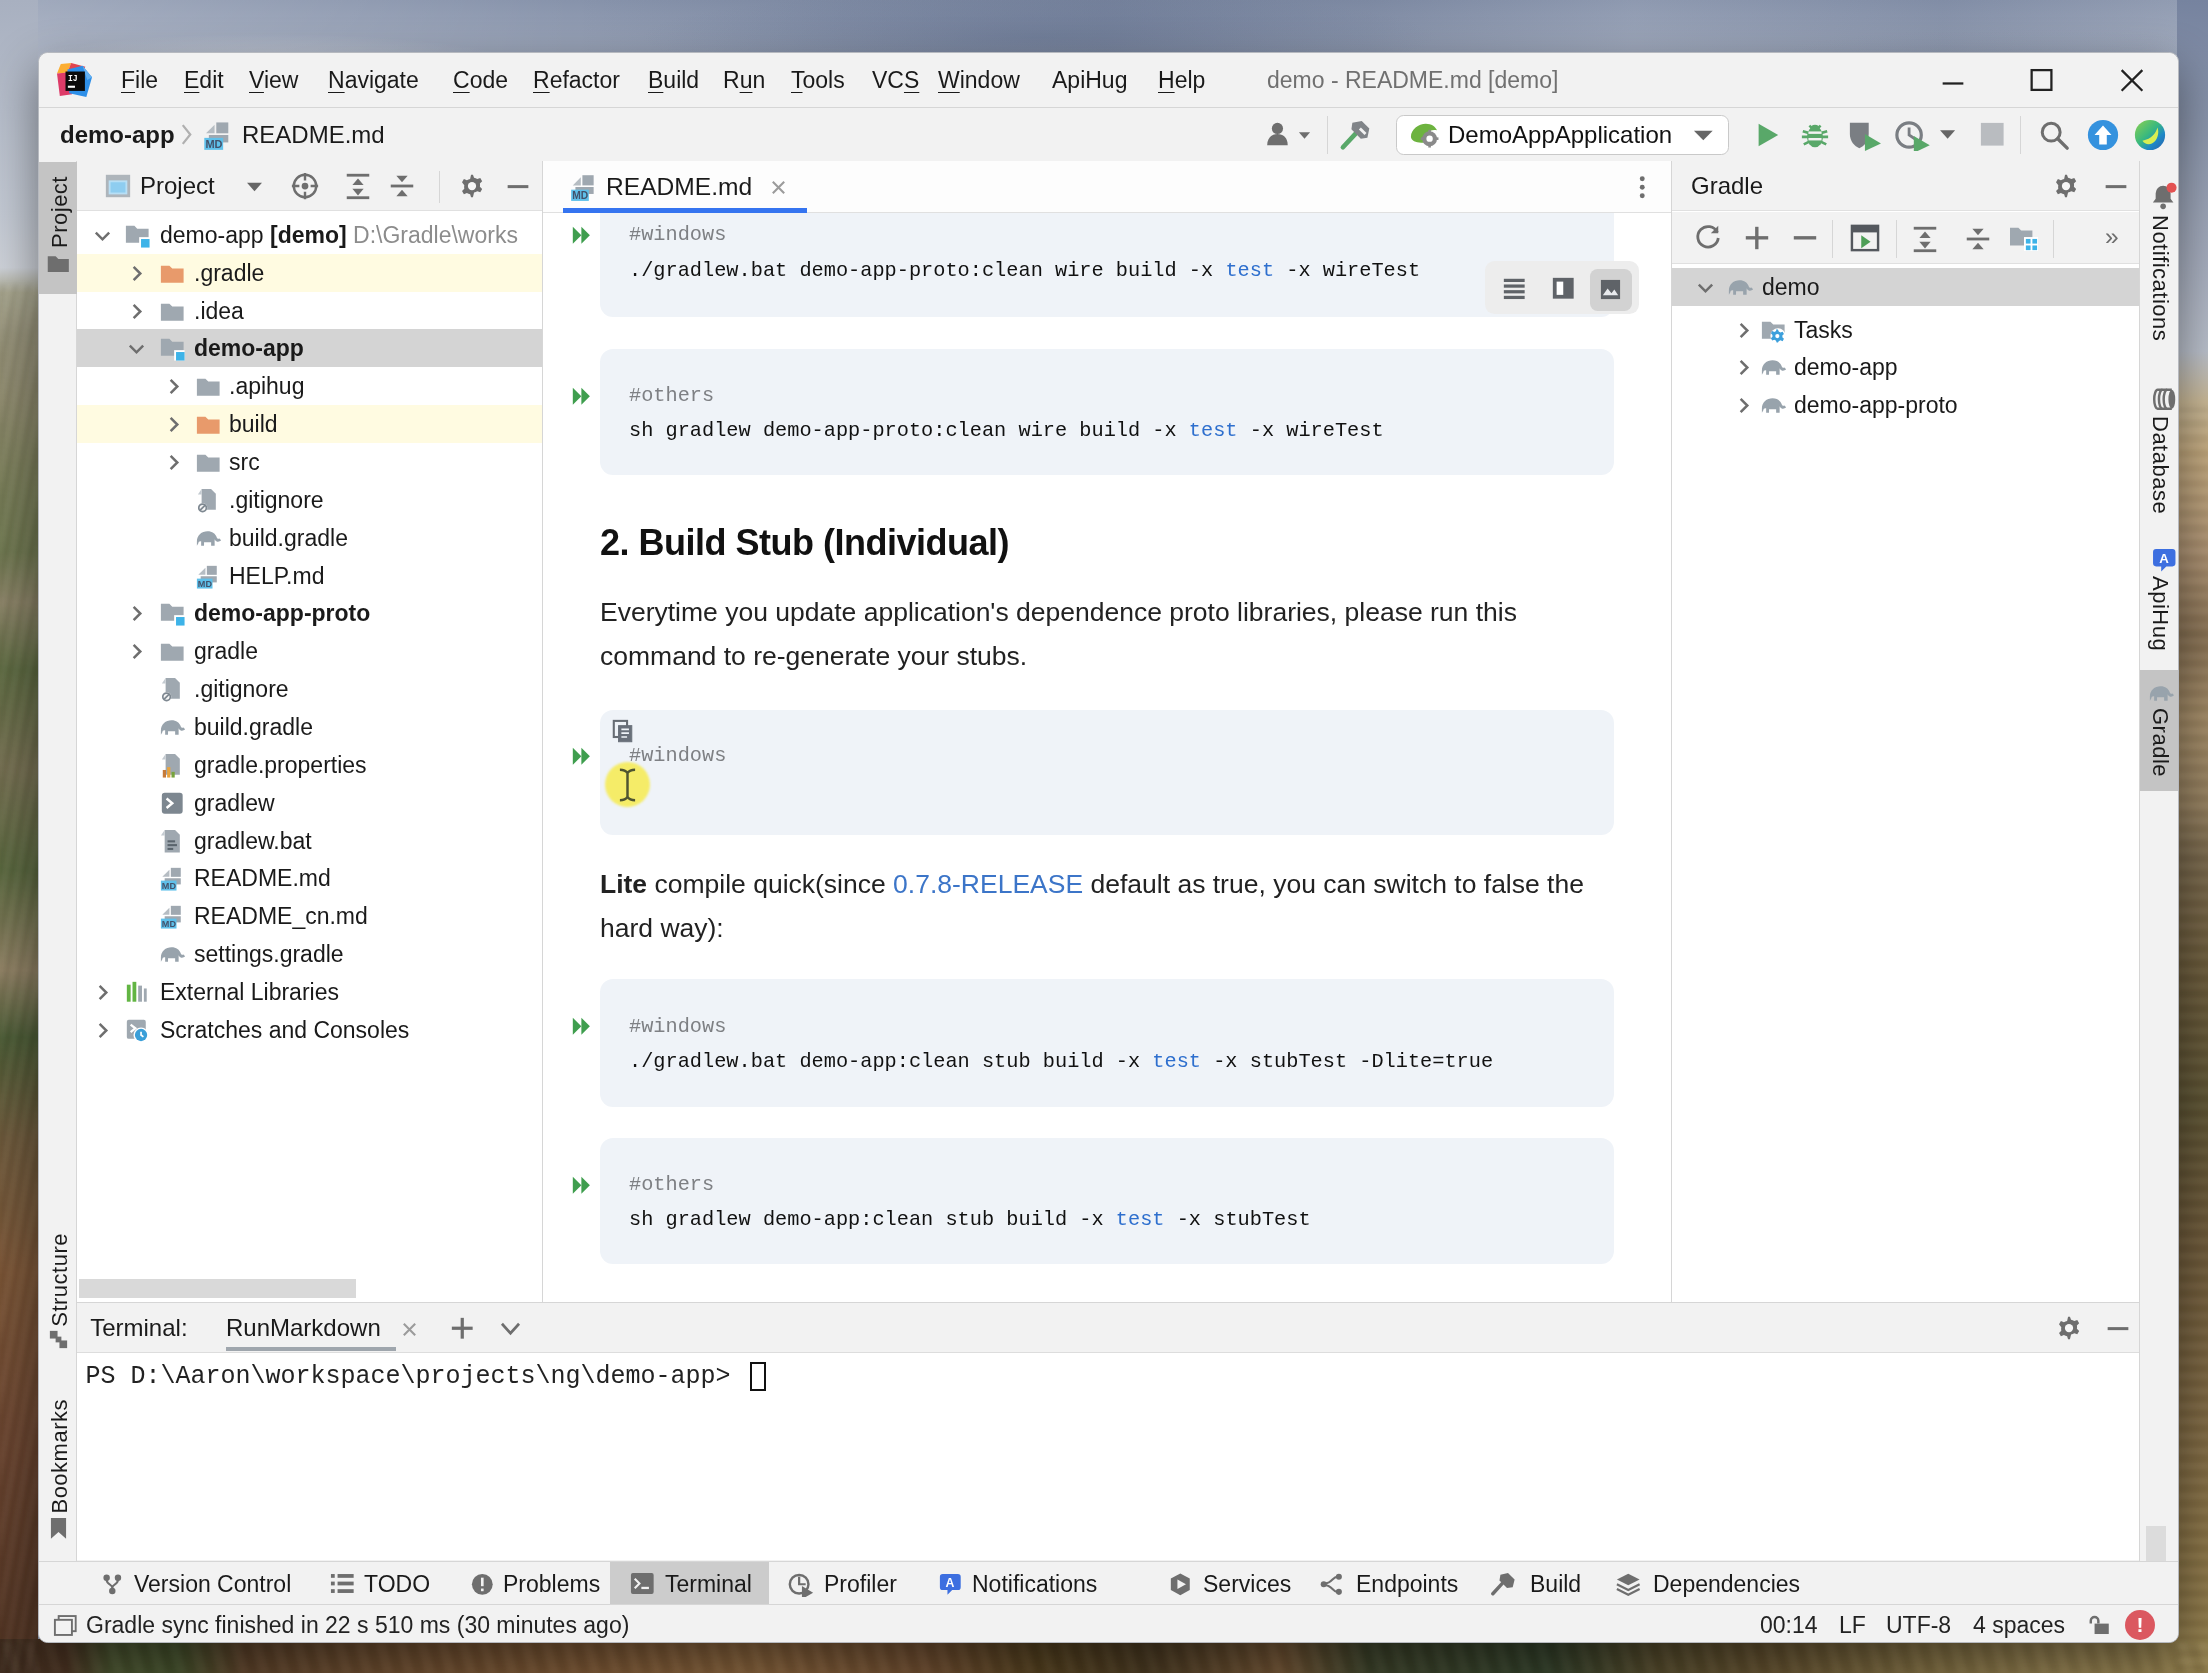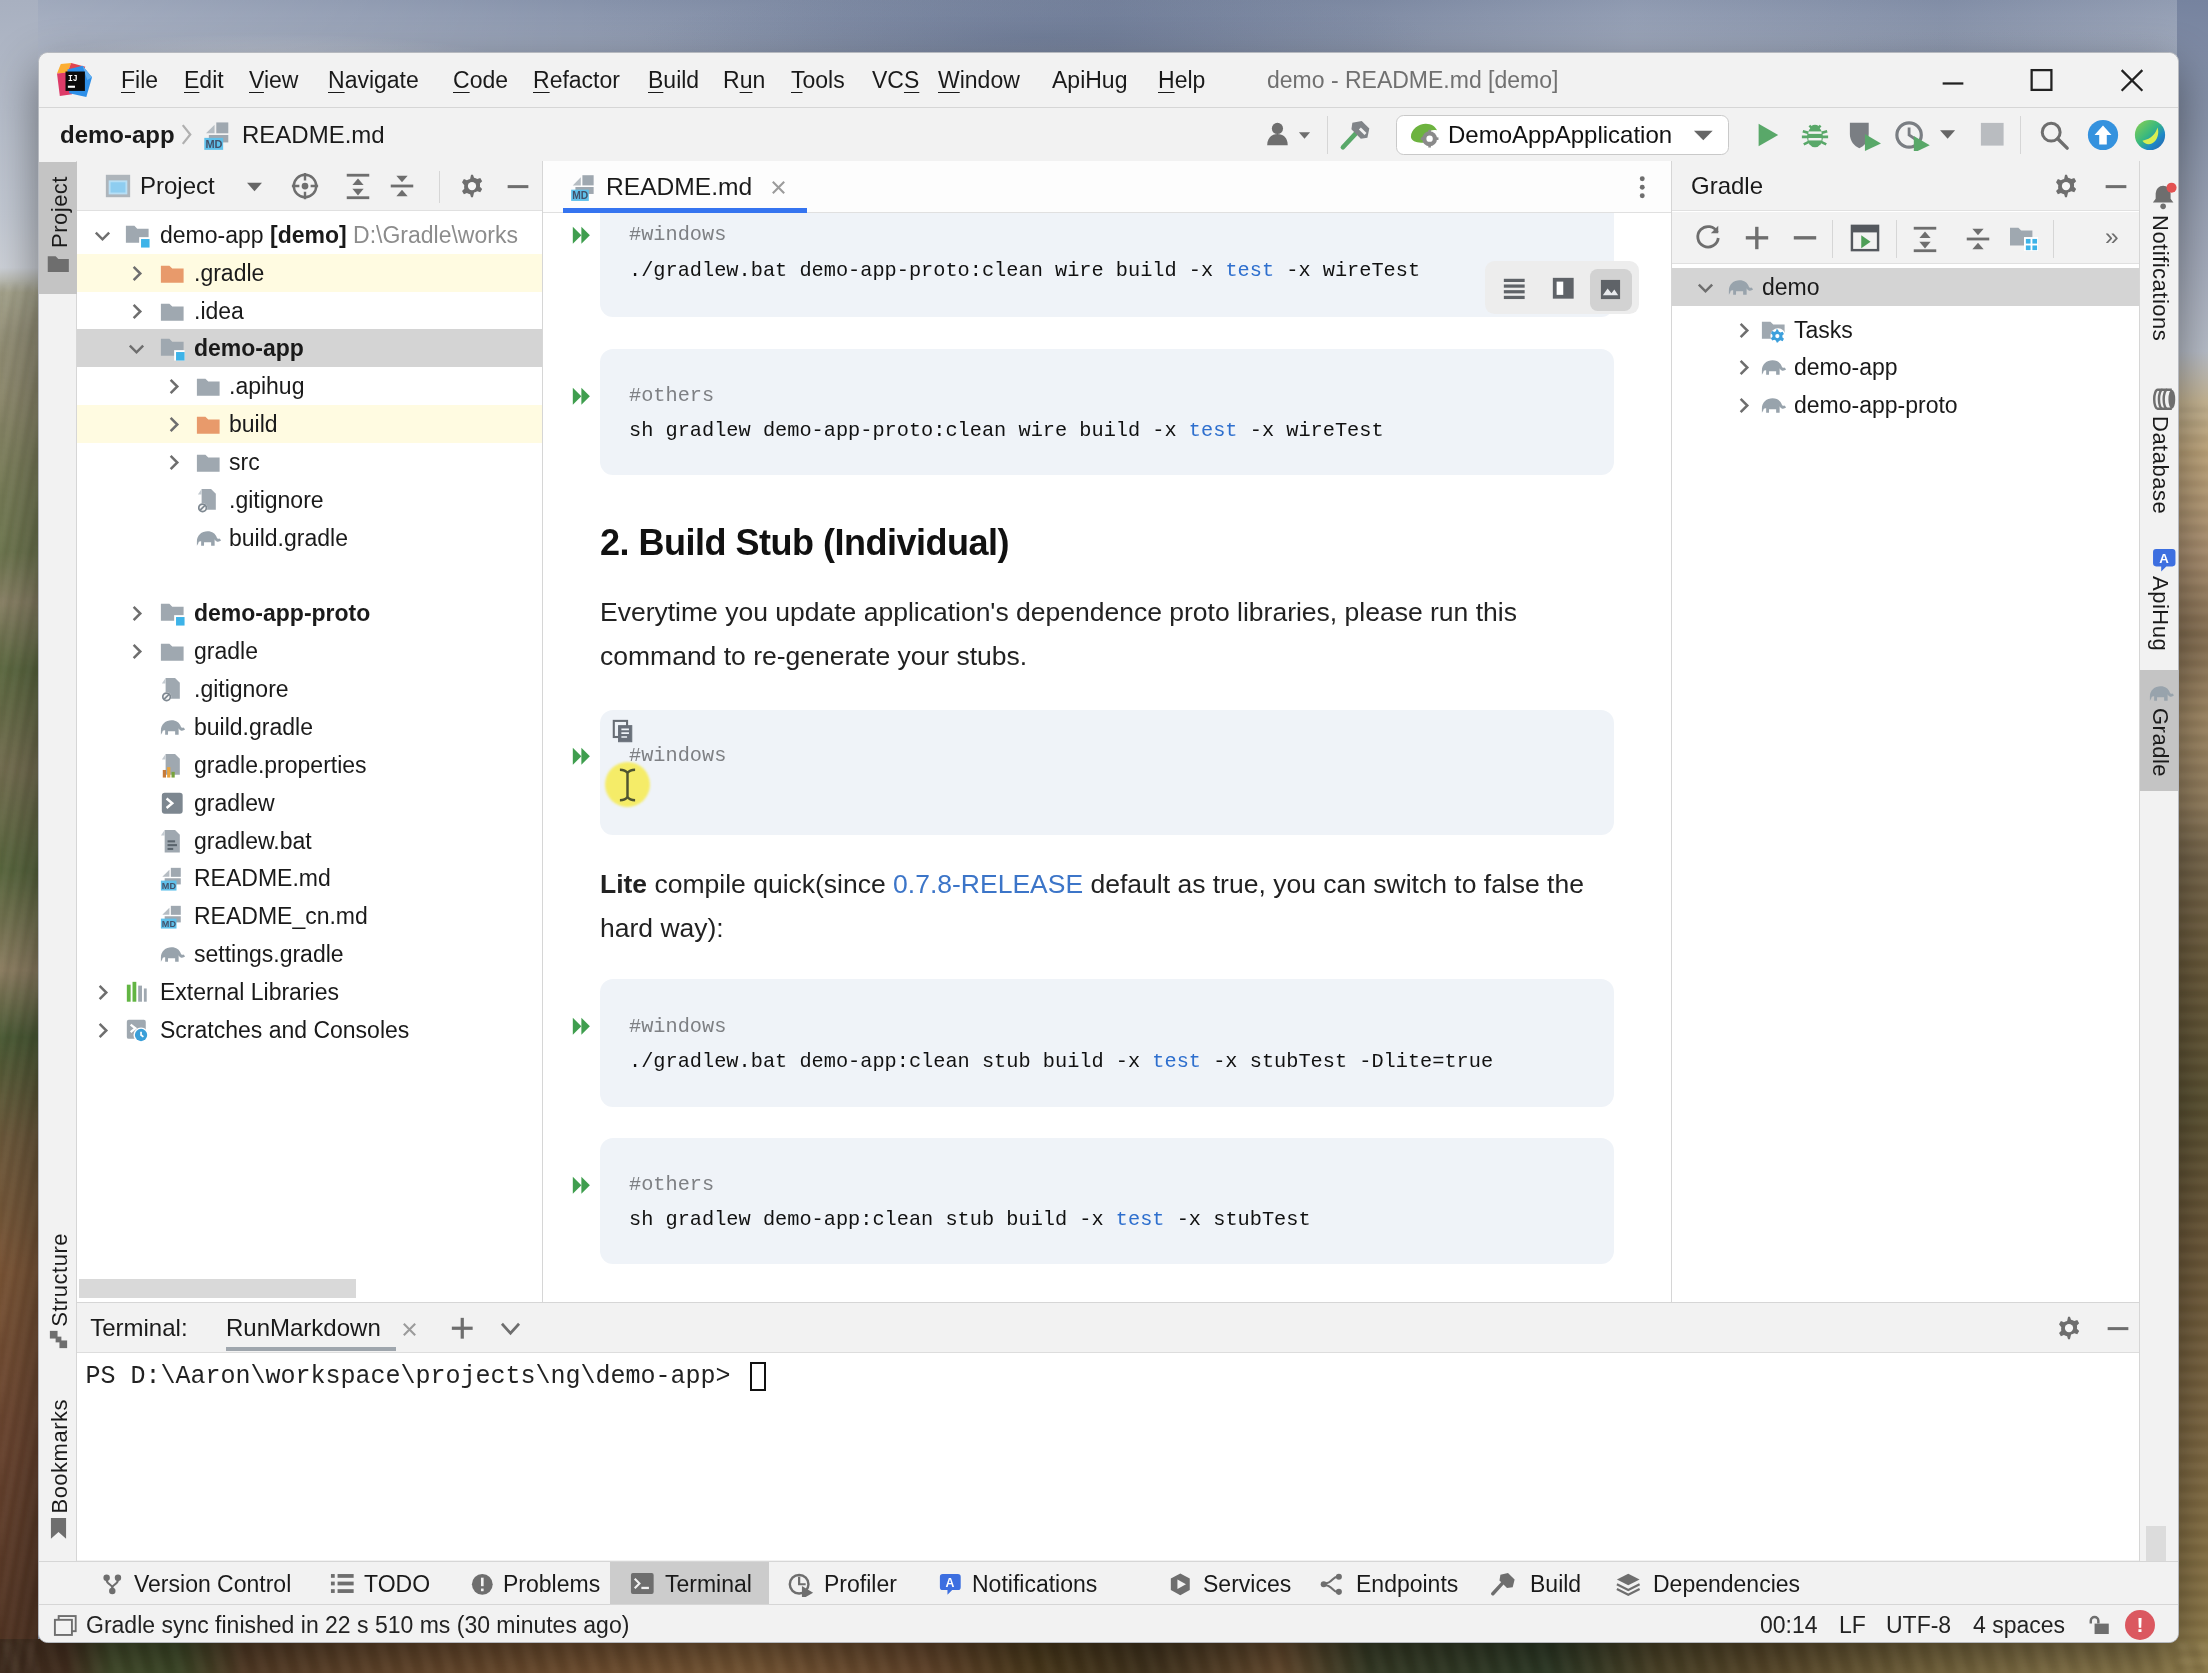--- a/index.html
+++ b/index.html
@@ -370,20 +370,26 @@
           <use href="#gitign"></use>
         </svg>
         <span class="abs" style="left:152px">.gitignore</span>
       </div>
     <div class="trow" style="top:358px">
         <svg class="ticon" style="left:118px" viewBox="0 0 28 28" width="26.5" height="26.5">
           <use href="#eleph"></use>
         </svg>
         <span class="abs" style="left:152px">build.gradle</span>
       </div>
+    <div class="trow" style="top:396px">
+        <svg class="ticon" style="left:118px" viewBox="0 0 28 28" width="26.5" height="26.5">
+          <use href="#mdf"></use>
+        </svg>
+        <span class="abs" style="left:152px">HELP.md</span>
+      </div>
     <div class="trow" style="top:433px">
         <svg class="chev" style="left:49px" viewBox="0 0 22 22" width="21" height="21">
           <use href="#chevr"></use>
         </svg>
         <svg class="ticon" style="left:82px" viewBox="0 0 28 28" width="26.5" height="26.5">
           <use href="#foldm"></use>
         </svg>
         <span class="abs" style="left:117px;font-weight:bold">demo-app-proto</span>
       </div>
     <div class="trow" style="top:471px">

